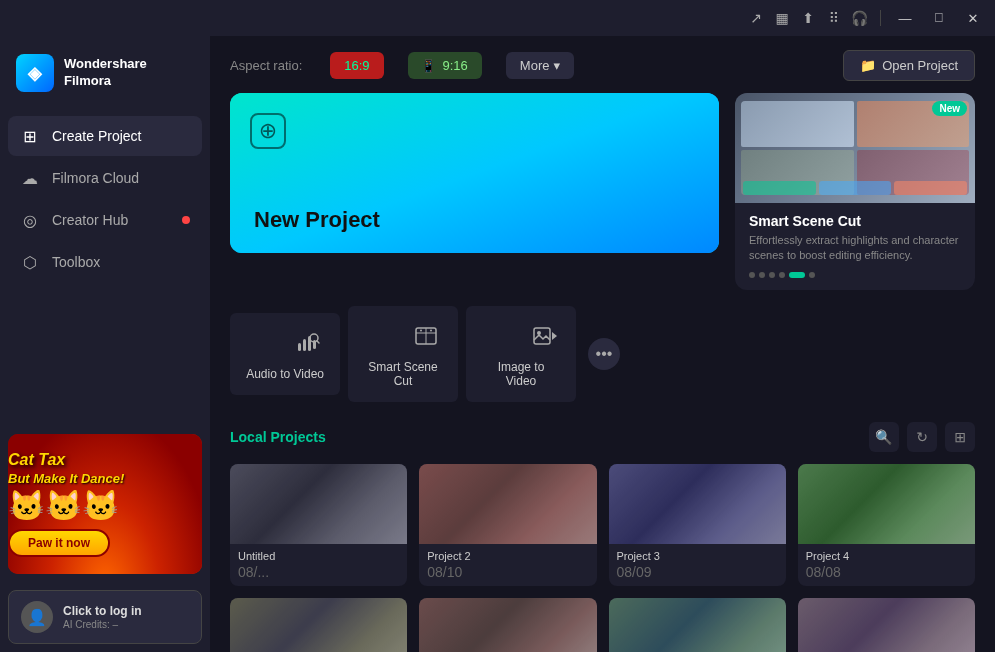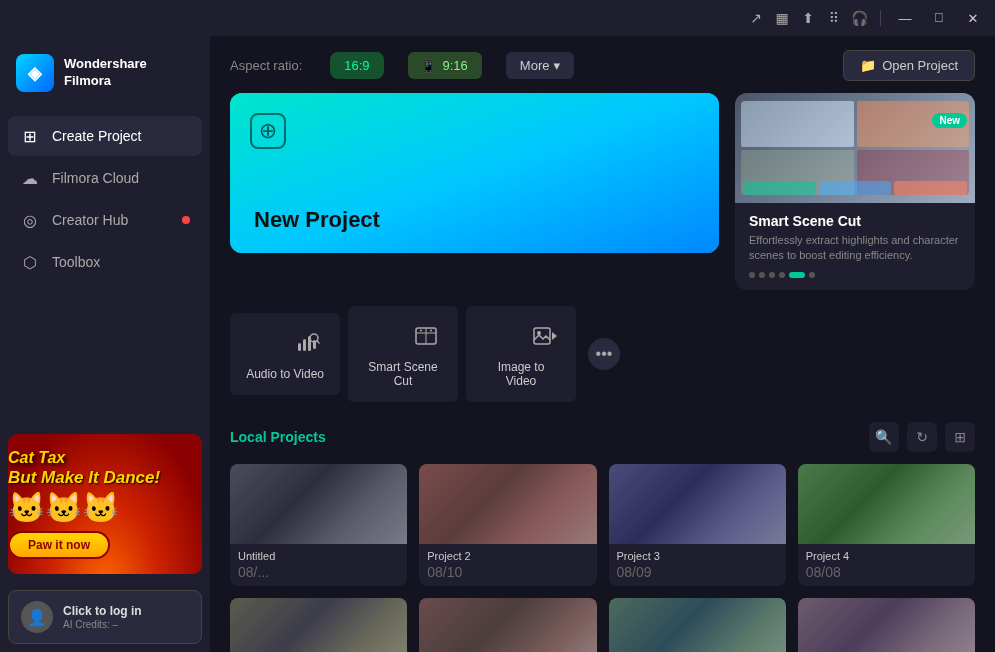--- a/index.html
+++ b/index.html
@@ -166,21 +166,21 @@
       font-weight: 900;
       color: #FFD700;
       text-align: center;
       text-shadow: 2px 2px 4px #000;
       line-height: 1.1;
       font-style: italic;
     }
     .ad-subtitle {
       position: relative;
       z-index: 1;
-      font-size: 17px;
+      font-size: 13px;
       font-weight: 700;
       color: #FFD700;
       text-align: center;
       text-shadow: 1px 1px 2px #000;
       margin-top: 2px;
       font-style: italic;
     }
     .ad-cats {
       position: relative;
       z-index: 1;
@@ -265,23 +265,22 @@
       align-items: center;
       gap: 6px;
       padding: 6px 14px;
       border-radius: 6px;
       font-size: 13px;
       cursor: pointer;
       border: none;
       color: #fff;
     }
     .ratio-btn.active {
-      background: #14532d;
+      background: #b91c1c;
       color: #00ff99;
-      border-radius: 8px;
     }
     .ratio-btn.secondary {
       background: #2a4a2a;
       color: #88ee88;
     }
     .more-btn {
       display: flex;
       align-items: center;
       gap: 4px;
       padding: 6px 14px;
@@ -386,21 +385,21 @@
     .smart-card-img-inner {
       width: 100%;
       height: 100%;
       background: linear-gradient(135deg, #4a5568 0%, #718096 50%, #a0aec0 100%);
       display: flex;
       align-items: center;
       justify-content: center;
     }
     .new-badge {
       position: absolute;
-      top: 20px;
+      top: 8px;
       right: 8px;
       background: #00c896;
       color: #fff;
       font-size: 10px;
       font-weight: 700;
       padding: 2px 7px;
       border-radius: 10px;
       z-index: 2;
     }
     .smart-card-body {

